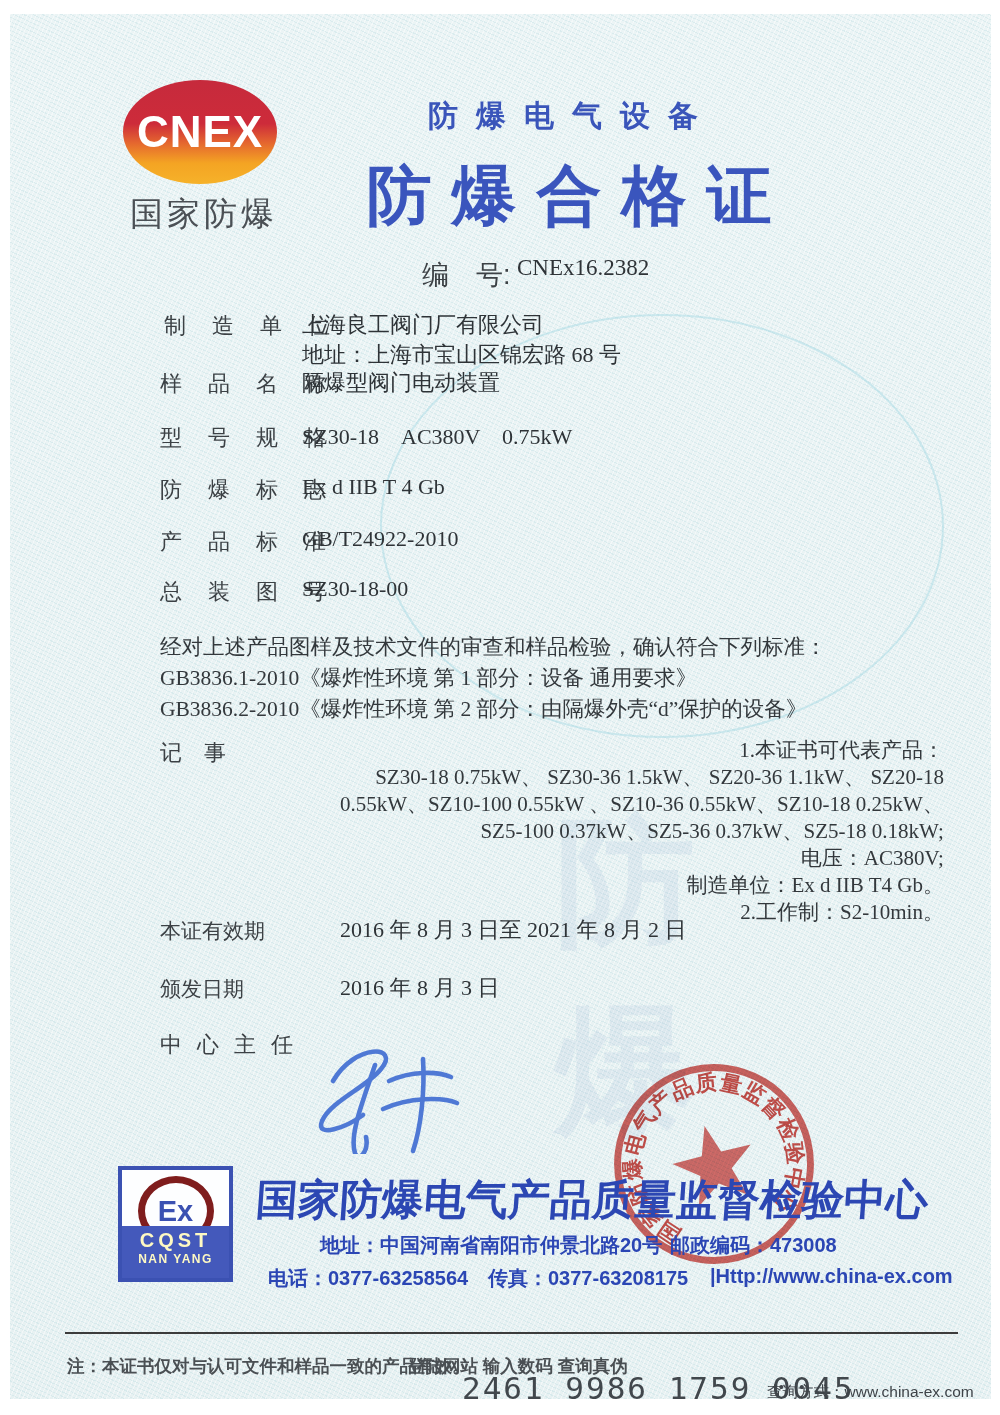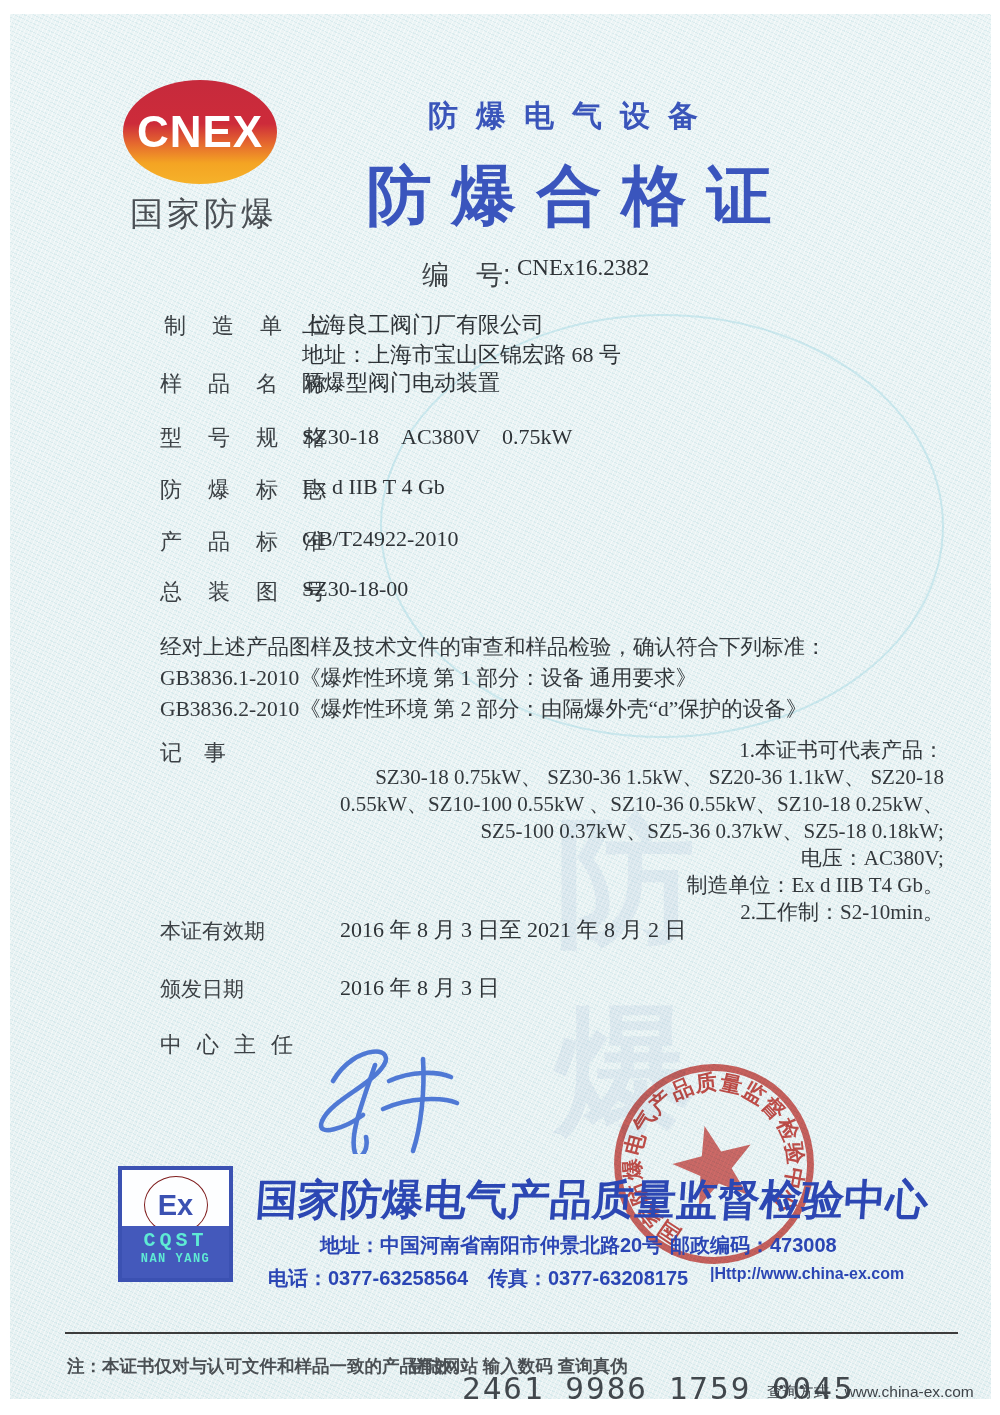--- a/index.html
+++ b/index.html
@@ -13,25 +13,25 @@
   .abs{position:absolute;}
   .serif{font-family:"Liberation Serif","DejaVu Serif",serif;}
   .lbl{font-size:22px;color:#3c4145;text-align:justify;text-align-last:justify;}
   .val{font-size:22px;color:#2e3337;white-space:nowrap;}
   .blue{color:#2b46b4;font-weight:bold;}
   .ellipse-logo{width:154px;height:104px;border-radius:50%;
     background:linear-gradient(180deg,#c62a3c 0%,#cd2b3a 42%,#e4652f 60%,#f4a423 80%,#f6b22a 100%);
     display:flex;align-items:center;justify-content:center;}
   .ellipse-logo span{color:#fff;font-size:44px;font-weight:bold;letter-spacing:1px;}
   .exbox{width:115px;height:116px;border:4px solid #3b51b2;background:#fdfeff;box-sizing:border-box;}
-  .exellipse{width:62px;height:56px;border:1px solid #7f1d1d;border-radius:50%;
+  .exellipse{width:62px;height:56px;border:7px solid #7f1d1d;border-radius:50%;
     margin:6px auto 0 auto;display:flex;align-items:center;justify-content:center;
     color:#3b51b2;font-size:29px;font-weight:bold;}
   .exband{position:absolute;left:0;right:0;bottom:0;height:52px;background:#4459bb;
-    color:#5eead4;text-align:center;font-family:Liberation Mono, monospace;}
+    color:#fef9c3;text-align:center;}
   .stamp{mix-blend-mode:multiply;opacity:.88;transform:rotate(-14deg);}
   .wm{color:rgba(140,170,205,.13);font-weight:bold;pointer-events:none;}
   .arc-wm{border:2px solid rgba(160,216,226,.45);border-radius:50%;pointer-events:none;}
   .code{font-family:"DejaVu Sans Mono","Liberation Mono",monospace;}
 </style>
 </head>
 <body>
 
 <div class="cert">
 
@@ -121,21 +121,21 @@
     </div>
   </div>
 
   <div class="abs serif" style="left:246px;top:1158px;font-size:42px;font-weight:bold;color:#2c47b3;transform:skewX(-4deg);white-space:nowrap;">国家防爆电气产品质量监督检验中心</div>
 
   <div class="abs blue" style="left:310px;top:1218px;font-size:20px;">地址：中国河南省南阳市仲景北路20号</div>
   <div class="abs blue" style="left:660px;top:1218px;font-size:20px;">邮政编码：473008</div>
 
   <div class="abs blue" style="left:258px;top:1251px;font-size:20px;">电话：0377-63258564</div>
   <div class="abs blue" style="left:478px;top:1251px;font-size:20px;">传真：0377-63208175</div>
-  <div class="abs blue" style="left:700px;top:1251px;font-size:16px;">|Http://www.china-ex.com</div>
+  <div class="abs blue" style="left:700px;top:1251px;font-size:20px;">|Http://www.china-ex.com</div>
 
   <div class="abs" style="left:55px;top:1318px;width:893px;height:2px;background:#3c3c3c;"></div>
   <div class="abs" style="left:57px;top:1340px;font-size:17.5px;font-weight:bold;color:#4a4f53;">注：本证书仅对与认可文件和样品一致的产品有效。</div>
   <div class="abs" style="left:398px;top:1340px;font-size:17.5px;font-weight:bold;color:#4a4f53;">登陆网站 输入数码 查询真伪</div>
   <div class="abs code" style="left:452px;top:1356px;font-size:31px;letter-spacing:2px;color:#41474c;">2461 9986 1759 0045</div>
   <div class="abs" style="left:757px;top:1368px;font-size:15.5px;color:#3e4348;">查询方式：www.china-ex.com</div>
 
 </div>
 
 </body></html>

